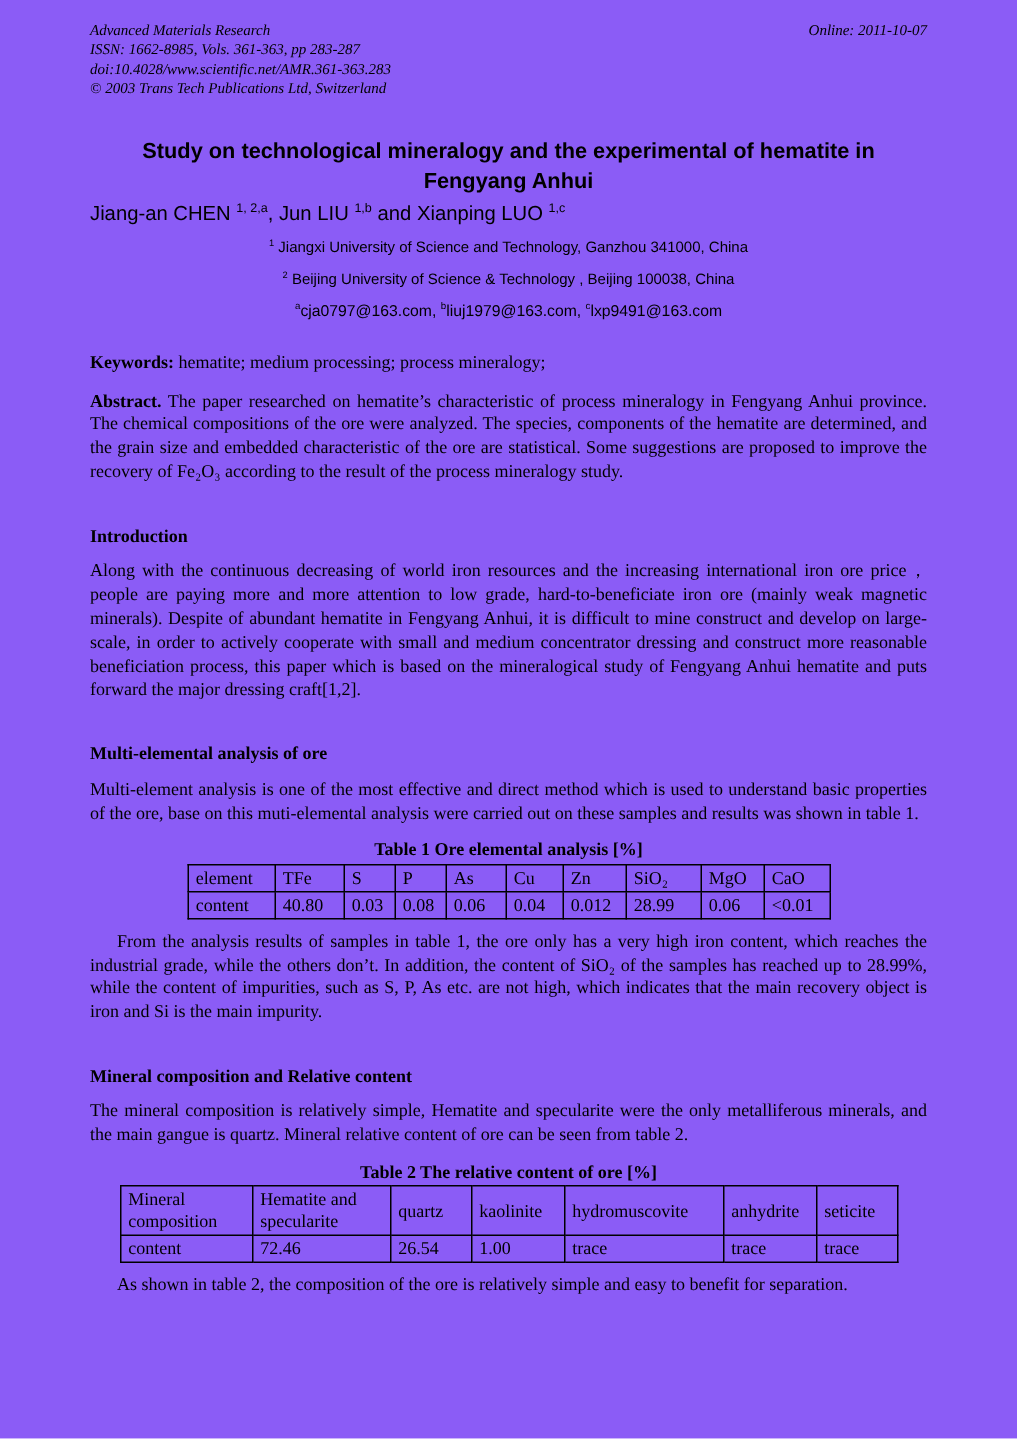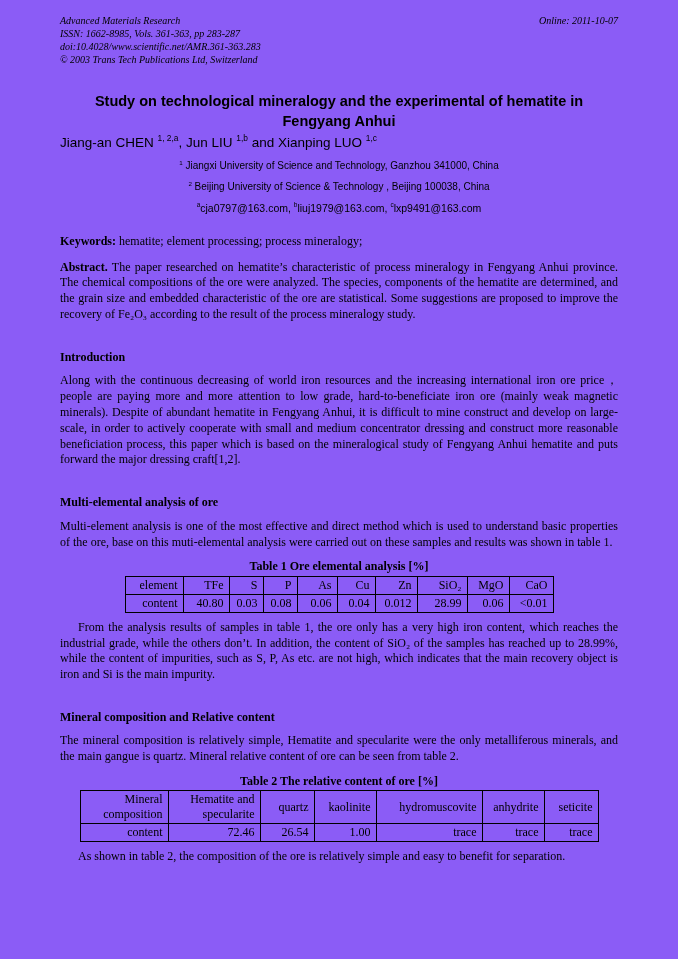--- a/index.html
+++ b/index.html
@@ -85,21 +85,21 @@
   }
   table {
     border-collapse: collapse;
     margin: 2px auto 0 auto;
     font-size: 12px;
     line-height: 1.25;
   }
   td {
     border: 1px solid #000000;
     padding: 1px 5px;
-    text-align: right;
+    text-align: left;
     vertical-align: middle;
   }
 </style>
 </head>
 <body>
 
 <div class="page">
 
   <div class="hdr">
     <div class="hdr-left">
@@ -113,21 +113,21 @@
 
   <div class="title">Study on technological mineralogy and the experimental of hematite in Fengyang Anhui</div>
 
   <div class="authors"><span>Jiang-an CHEN </span><sup>1, 2,a</sup><span>, </span><span>Jun LIU </span><sup>1,b</sup><span> and </span><span>Xianping LUO </span><sup>1,c</sup></div>
 
   <div class="aff"><sup>1</sup><span> Jiangxi University of Science and Technology, Ganzhou 341000, China</span></div>
   <div class="aff"><sup>2</sup><span> Beijing University of Science &amp; Technology , Beijing 100038, China</span></div>
 
   <div class="emails"><sup>a</sup><span>cja0797@163.com, </span><sup>b</sup><span>liuj1979@163.com, </span><sup>c</sup><span>lxp9491@163.com</span></div>
 
-  <p class="para kw"><span class="lead">Keywords:</span><span> hematite; element processing; process mineralogy;</span></p>
+  <p class="para kw"><span class="lead">Keywords:</span><span> hematite; medium processing; process mineralogy;</span></p>
 
   <p class="para abstract"><span class="lead">Abstract.</span><span> The paper researched on hematite’s characteristic of process mineralogy in Fengyang Anhui province. The chemical compositions of the ore were analyzed. The species, components of the hematite are determined, and the grain size and embedded characteristic of the ore are statistical. Some suggestions are proposed to improve the recovery of Fe₂O₃ according to the result of the process mineralogy study.</span></p>
 
   <h2>Introduction</h2>
   <p class="para">Along with the continuous decreasing of world iron resources and the increasing international iron ore price，people are paying more and more attention to low grade, hard-to-beneficiate iron ore (mainly weak magnetic minerals). Despite of abundant hematite in Fengyang Anhui, it is difficult to mine construct and develop on large-scale, in order to actively cooperate with small and medium concentrator dressing and construct more reasonable beneficiation process, this paper which is based on the mineralogical study of Fengyang Anhui hematite and puts forward the major dressing craft[1,2].</p>
 
   <h2>Multi-elemental analysis of ore</h2>
   <p class="para">Multi-element analysis is one of the most effective and direct method which is used to understand basic properties of the ore, base on this muti-elemental analysis were carried out on these samples and results was shown in table 1.</p>
 
   <div class="caption">Table 1 Ore elemental analysis [%]</div>

